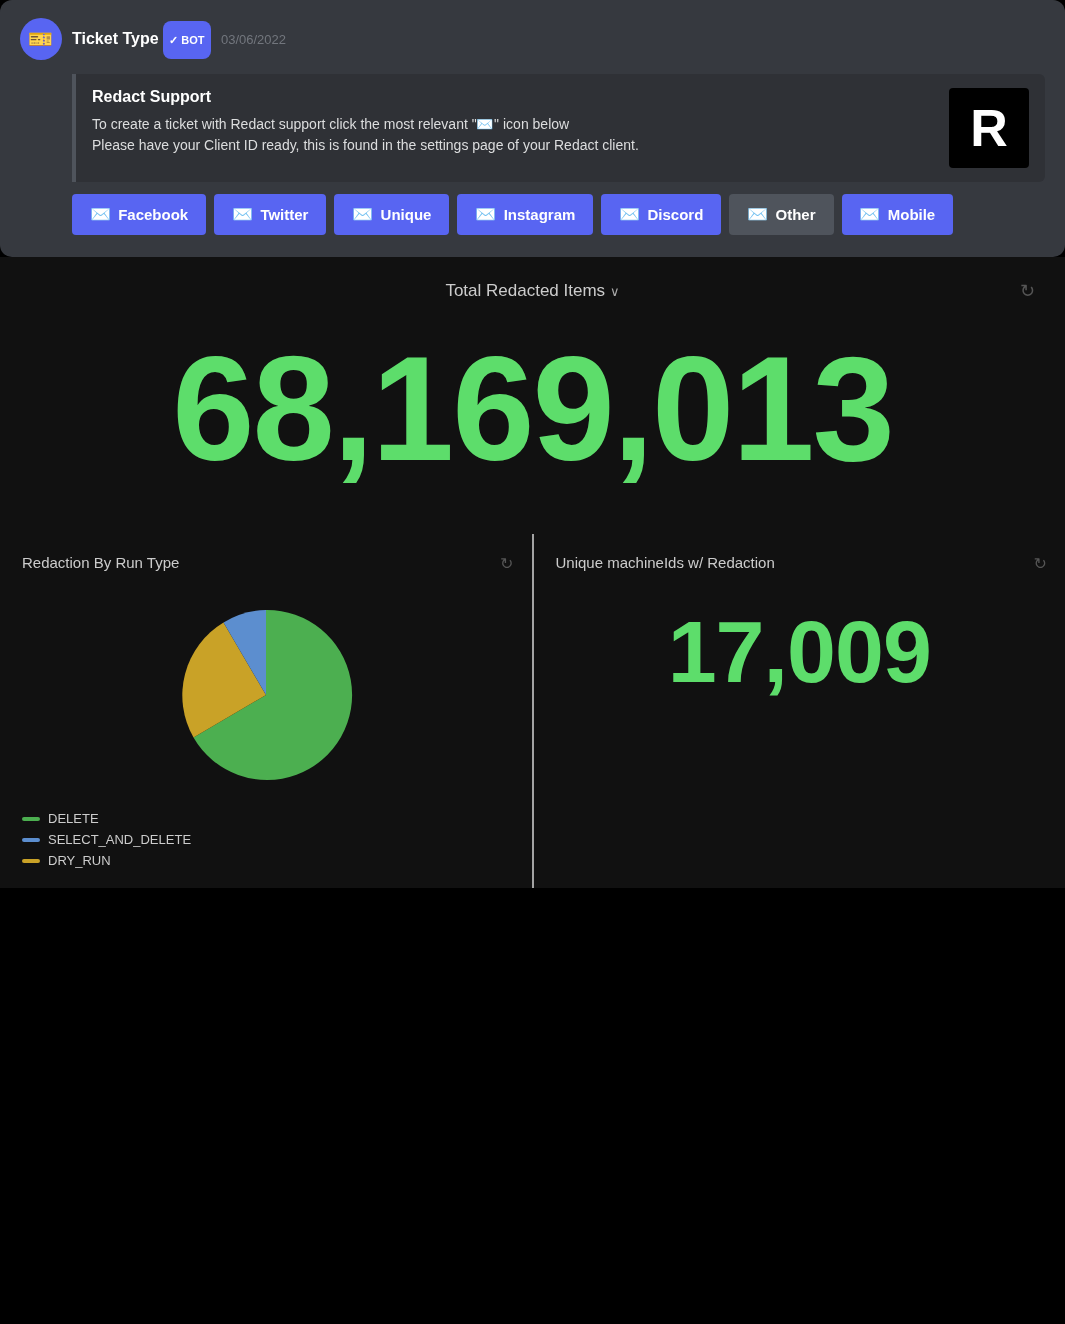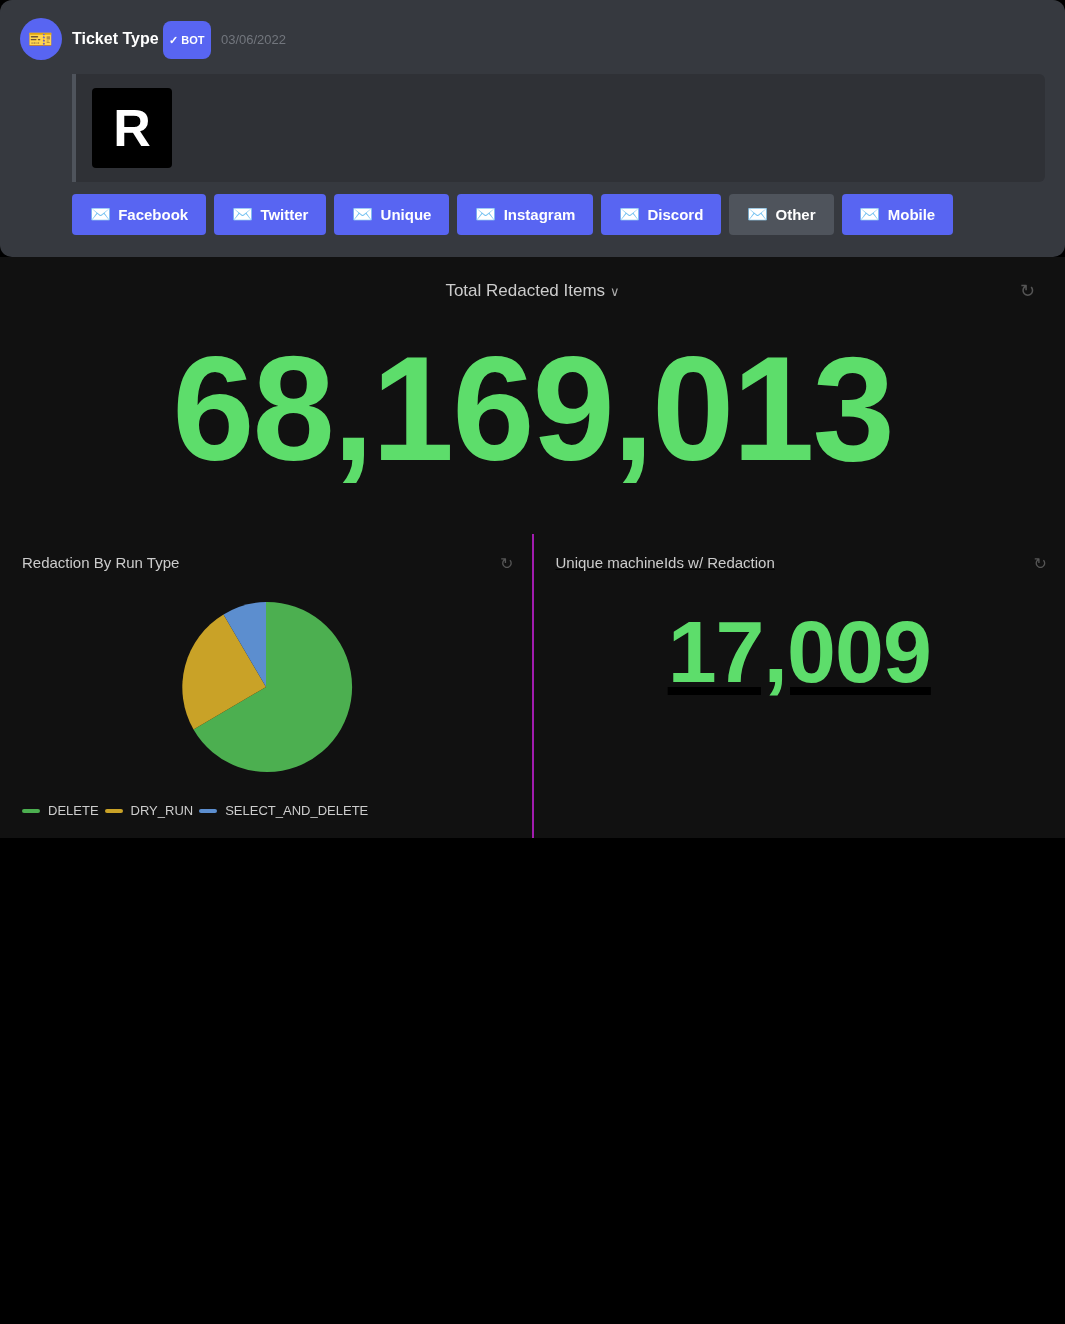--- a/index.html
+++ b/index.html
@@ -193,29 +193,28 @@
     }
 
     .bottom-panel {
       flex: 1;
       background: #111;
       padding: 20px 22px;
       position: relative;
     }
 
     .bottom-panel + .bottom-panel {
-      border-left: 2px solid #a21caf;
-      text-decoration: underline;
+      border-left: 2px solid #a3a3a3;
     }
 
     .bottom-panel-title {
       color: #ccc;
       font-size: 15px;
       font-weight: 500;
-      margin-bottom: 16px;
+      margin-bottom: 24px;
     }
 
     .bottom-panel .refresh-icon {
       position: absolute;
       right: 18px;
       top: 20px;
       color: #555;
       font-size: 16px;
       cursor: pointer;
     }
@@ -231,21 +230,21 @@
 
     
     .pie-container {
       display: flex;
       justify-content: center;
       margin: 10px 0 16px 0;
     }
 
     .legend {
       display: flex;
-      flex-direction: row;
+      flex-direction: column;
       gap: 6px;
       margin-top: 8px;
     }
 
     .legend-item {
       display: flex;
       align-items: center;
       gap: 8px;
       color: #ccc;
       font-size: 13px;
@@ -269,20 +268,27 @@
       <span class="bot-name">Ticket Type</span>
       <span class="bot-badge">✓ BOT</span>
       <span class="bot-date">03/06/2022</span>
     </div>
   </div>
 
   <div class="message-container">
     <div class="message-body">
 
       <div class="embed">
+        <div class="embed-content">
+          <div class="embed-title">Redact Support</div>
+          <div class="embed-description">
+            <span>To create a ticket with Redact support click the most relevant "✉️" icon below</span><br>
+            <span>Please have your Client ID ready, this is found in the settings page of your Redact client.</span>
+          </div>
+        </div>
         <div class="embed-thumbnail">
           <span>R</span>
         </div>
       </div>
 
       <div class="buttons-row">
         <button class="support-btn">
           <span class="mail-icon">✉️</span>
           <span>Facebook</span>
         </button>
@@ -342,26 +348,26 @@
           <path d="M110,100 L67.5,27.5 A85,85 0 0,1 110,15 Z" fill="#5c8ecf"></path>
         </svg>
       </div>
 
       <div class="legend">
         <div class="legend-item">
           <div class="legend-dot" style="background:#4caf50;"></div>
           <span>DELETE</span>
         </div>
         <div class="legend-item">
+          <div class="legend-dot" style="background:#5c8ecf;"></div>
+          <span>SELECT_AND_DELETE</span>
+        </div>
+        <div class="legend-item">
           <div class="legend-dot" style="background:#c9a227;"></div>
           <span>DRY_RUN</span>
-        </div>
-        <div class="legend-item">
-          <div class="legend-dot" style="background:#5c8ecf;"></div>
-          <span>SELECT_AND_DELETE</span>
         </div>
       </div>
     </div>
 
     <div class="bottom-panel">
       <div class="bottom-panel-title">Unique machineIds w/ Redaction</div>
       <span class="refresh-icon">↻</span>
       <div class="medium-number">17,009</div>
     </div>
 

